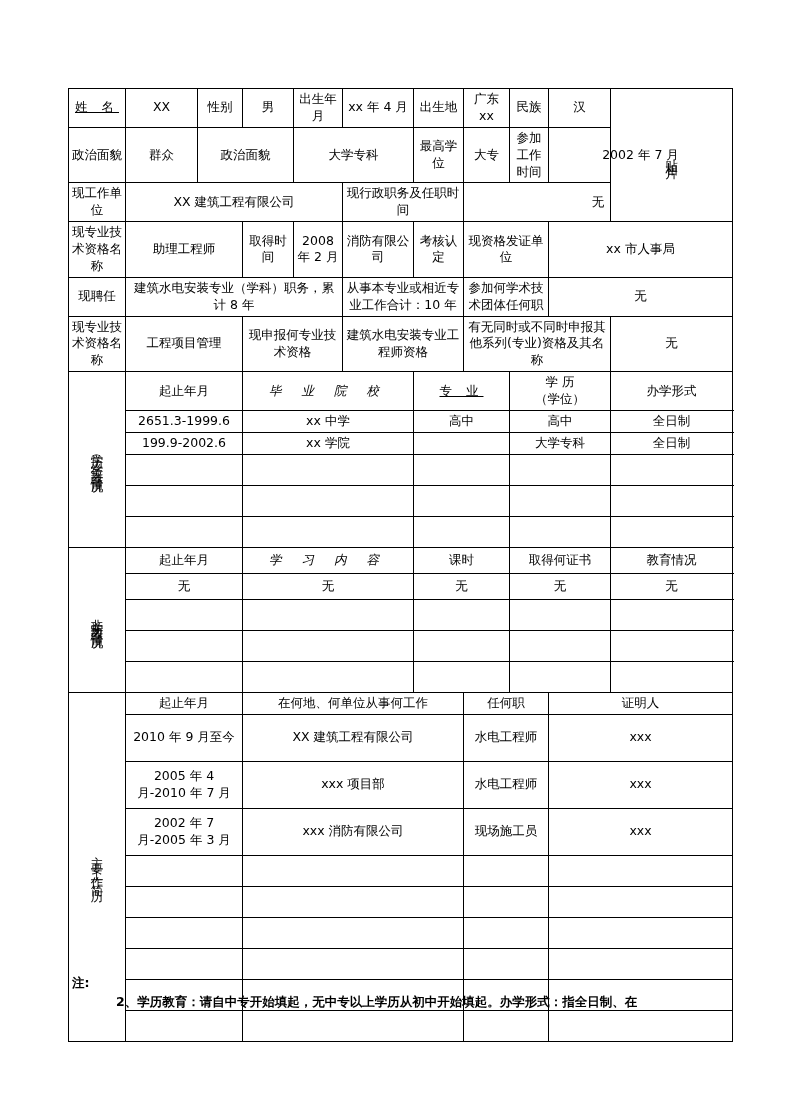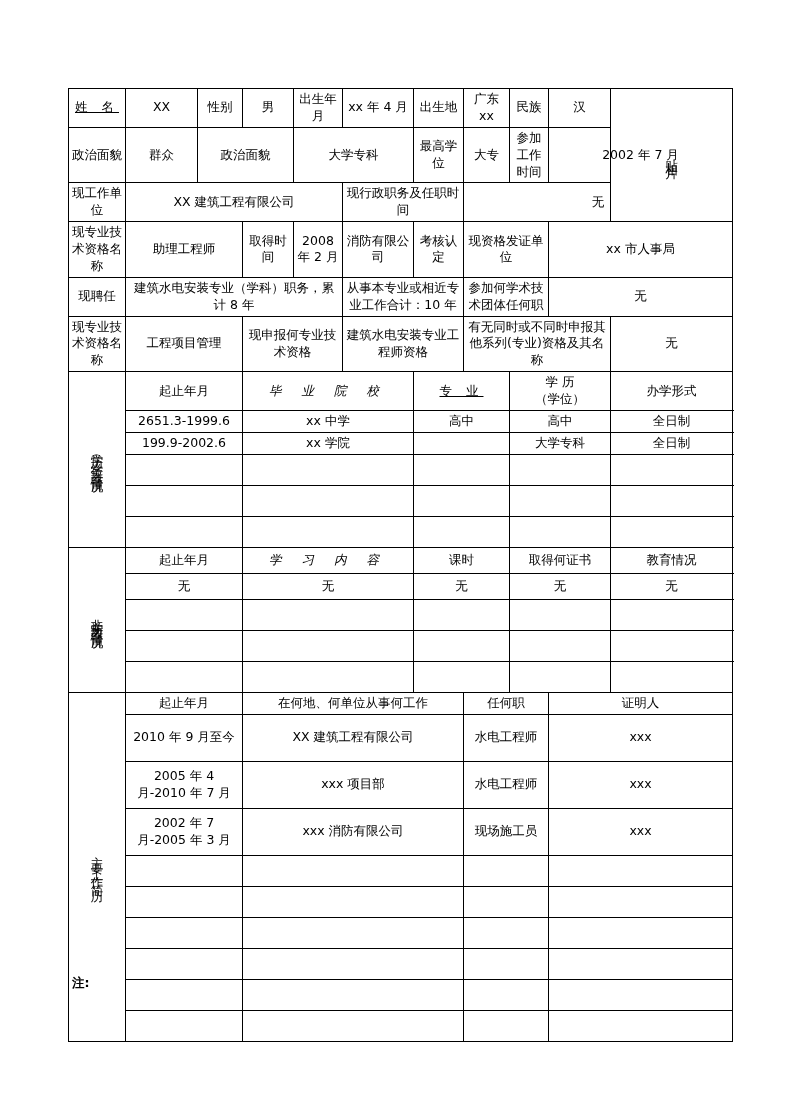--- a/index.html
+++ b/index.html
@@ -320,15 +320,19 @@
       <td colspan="2"></td>
     </tr>
 
   </tbody>
     </table>
 
   <div class="notes">
     <div class="nrow">
       <span class="lbl">注:</span>
     </div>
+    <div class="nrow">
+      <span class="idt"></span>
+      <span>2、学历教育：请自中专开始填起，无中专以上学历从初中开始填起。办学形式：指全日制、在</span>
+    </div>
   </div>
 
 </div>
 
 </body></html>

